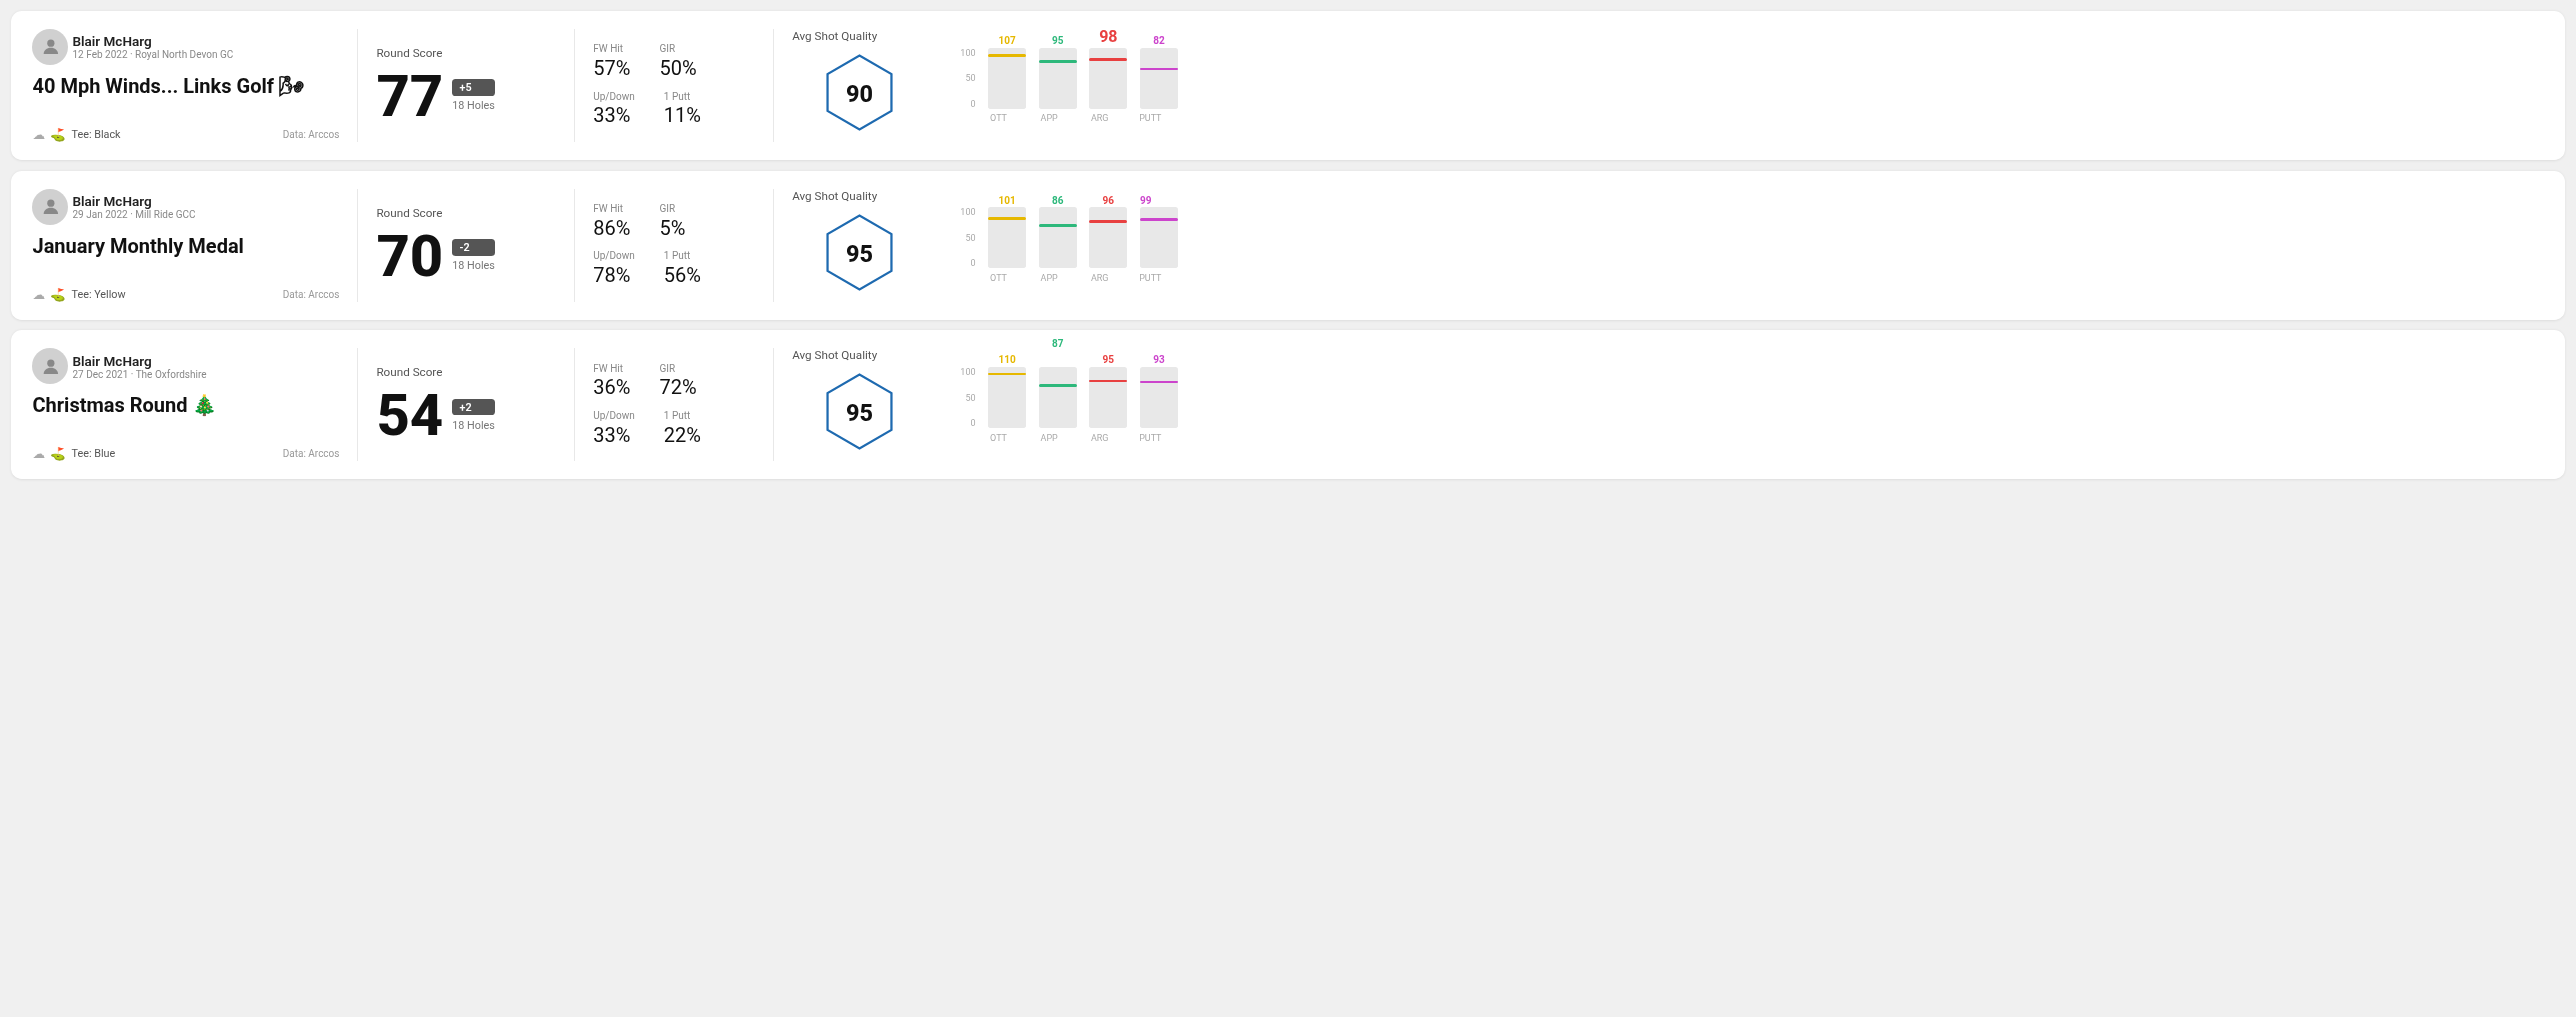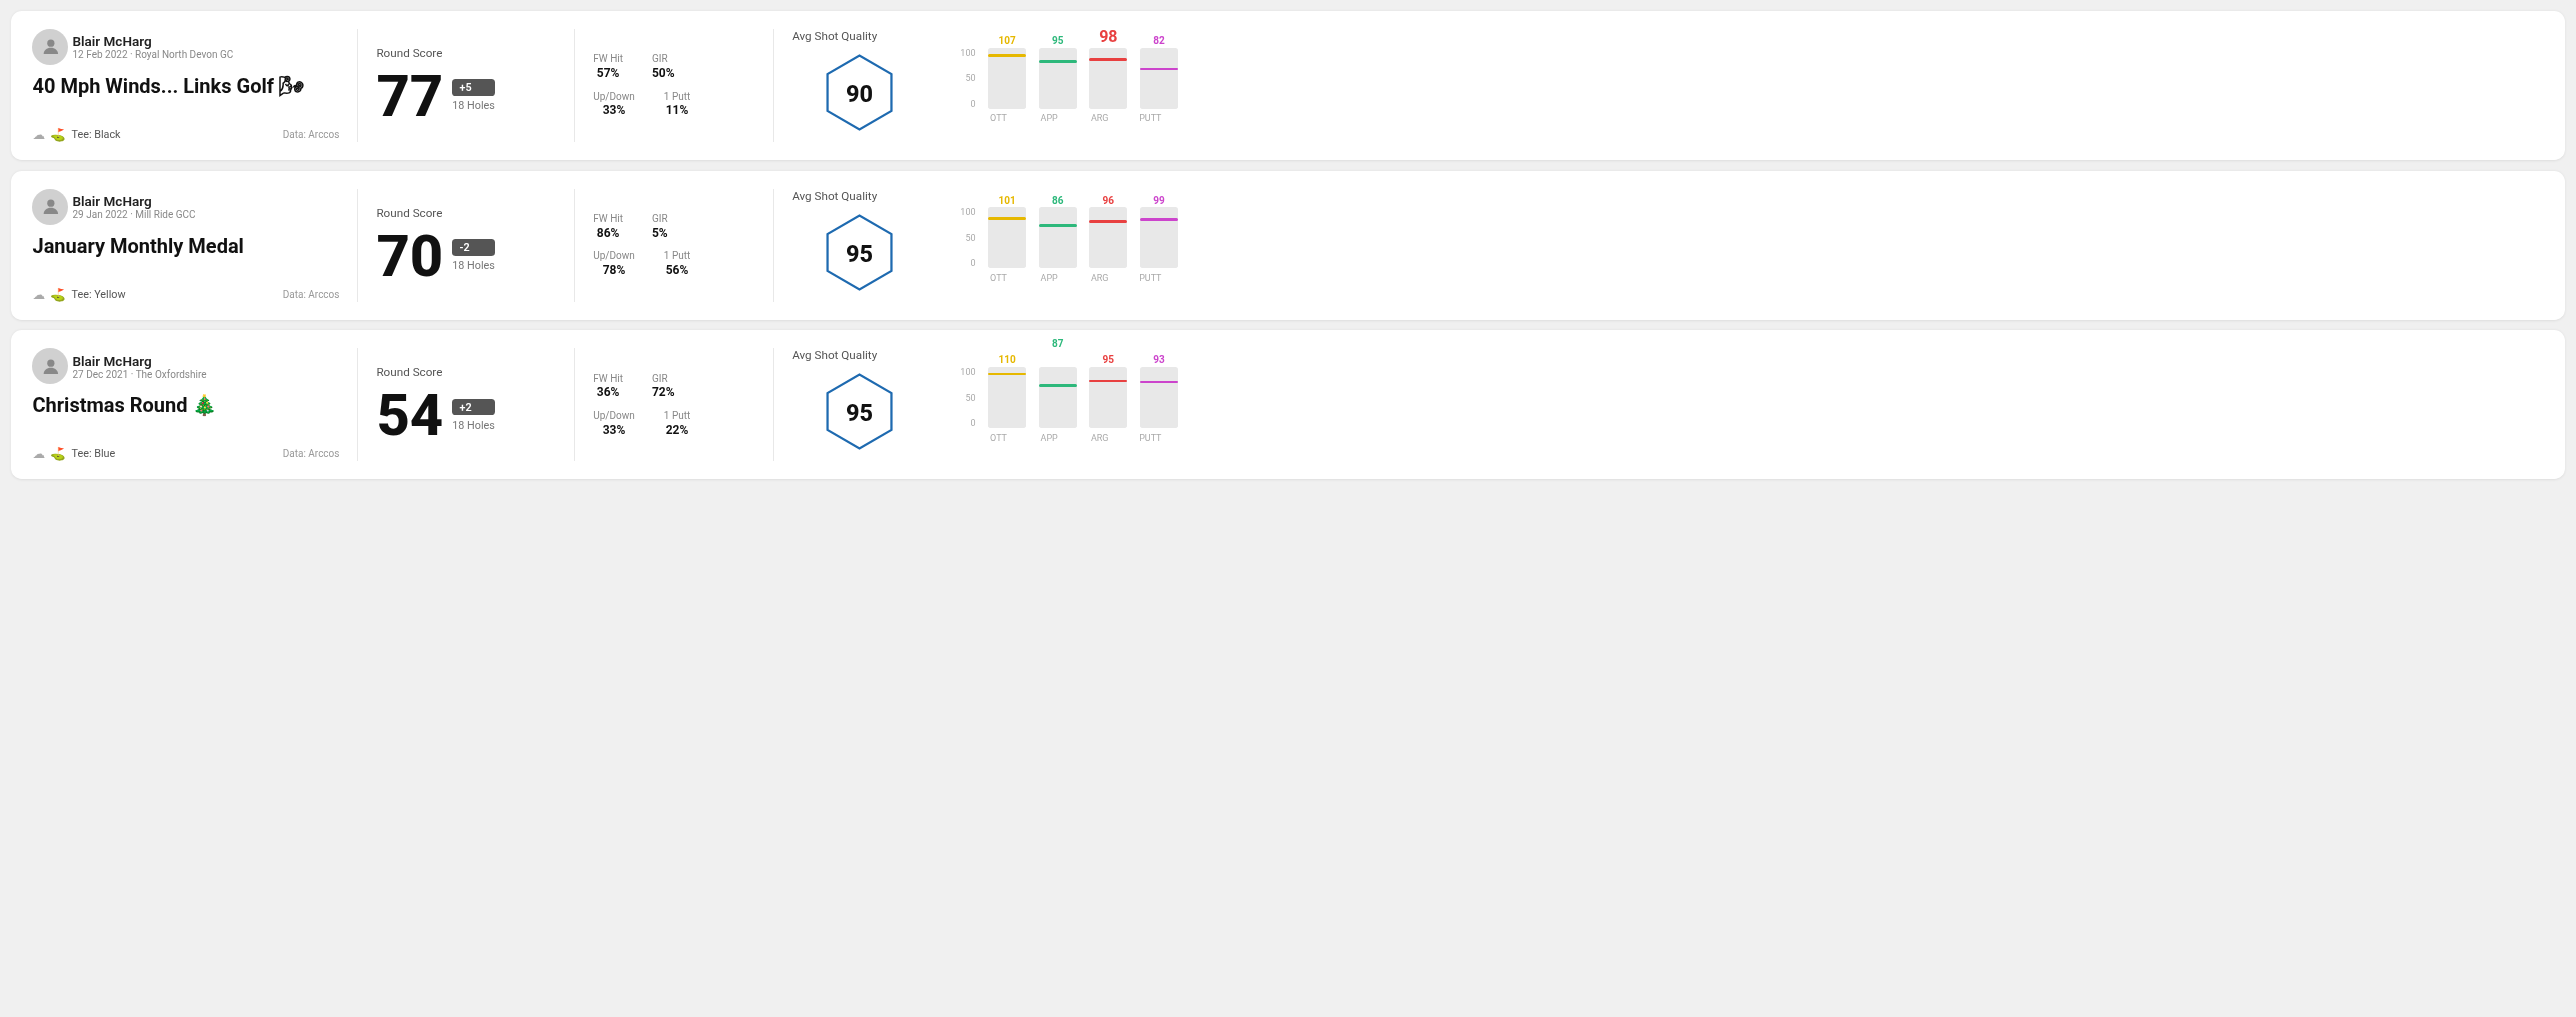--- a/index.html
+++ b/index.html
@@ -141,24 +141,23 @@
       display: flex;
       gap: 29px;
     }
     .stat-item {}
     .stat-label {
       font-size: 10px;
       color: #888;
       margin-bottom: 1.8px;
     }
     .stat-value {
-      font-size: 12px;
-      font-weight: 700;
+      font-size: 20px;
+      font-weight: 400;
       color: #111;
-      text-align: center;
     }
     .quality-section {
       width: 144px;
       flex-shrink: 0;
       display: flex;
       flex-direction: column;
       align-items: center;
       justify-content: center;
     }
     .quality-label {
@@ -407,21 +406,21 @@
         <div style="position:absolute;top:17px;width:100%;height:2.7px;background:#2db87b;border-radius:1.8px;"></div>
       </div>
     </div>
             <div style="display:flex;flex-direction:column;align-items:center;width:38px;text-align:right;">
       <span style="font-size:10px;font-weight:700;color:#e84040;margin-bottom:1.8px;">96</span>
       <div style="width:38px;height:61px;background:#e8e8e8;border-radius:2.7px;position:relative;overflow:hidden;">
         <div style="position:absolute;bottom:0;width:100%;height:46px;background:#e8e8e8;border-radius:2.7px;"></div>
         <div style="position:absolute;top:12.6px;width:100%;height:2.7px;background:#e84040;border-radius:1.8px;"></div>
       </div>
     </div>
-            <div style="display:flex;flex-direction:column;align-items:center;width:38px;">
+            <div style="display:flex;flex-direction:column;width:38px;">
       <span style="font-size:10px;font-weight:700;color:#cc44cc;margin-bottom:1.8px;">99</span>
       <div style="width:38px;height:61px;background:#e8e8e8;border-radius:2.7px;position:relative;overflow:hidden;">
         <div style="position:absolute;bottom:0;width:100%;height:48px;background:#e8e8e8;border-radius:2.7px;"></div>
         <div style="position:absolute;top:10.8px;width:100%;height:2.7px;background:#cc44cc;border-radius:1.8px;"></div>
       </div>
     </div>
           </div>
           <div style="display:flex;gap:12.6px;margin-top:4.5px;padding-left:29px;">
             <div style="width:38px;text-align:center;font-size:9px;color:#aaa;">OTT</div>
             <div style="width:38px;text-align:center;font-size:9px;color:#aaa;">APP</div>

